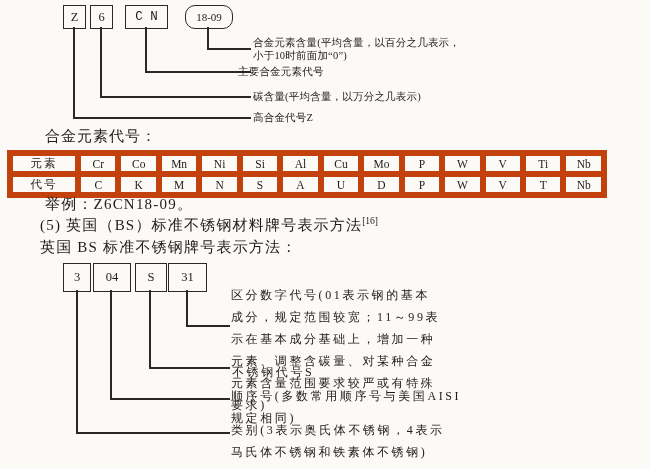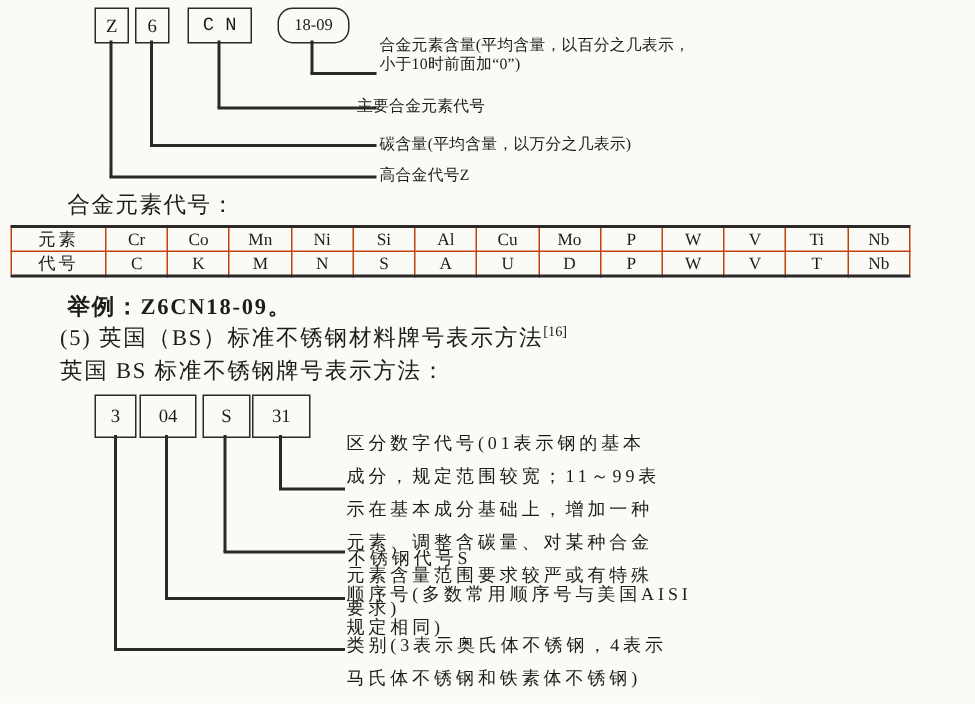--- a/index.html
+++ b/index.html
@@ -30,42 +30,42 @@
   .d1b2{left:125px;top:5px;width:41px;height:22px;font-family:Liberation Mono, monospace;}
   .d1b3{left:185px;top:5px;width:46px;height:22px;font-size:11px;border-radius:10px;}
   .d1v0{left:73px;top:27px;height:91px;}
   .d1v1{left:100px;top:27px;height:70px;}
   .d1v2{left:145px;top:27px;height:45px;}
   .d1v3{left:207px;top:27px;height:22px;}
   .d1h0{left:73px;top:117px;width:178px;}
   .d1h1{left:100px;top:96px;width:151px;}
   .d1h2{left:145px;top:71px;width:106px;}
   .d1h3{left:207px;top:48px;width:44px;}
-  .d1a0{left:253px;top:24px;width:215px;}
+  .d1a0{left:253px;top:36px;width:215px;}
   .d1a1{left:238px;top:65px;}
   .d1a2{left:253px;top:90px;}
   .d1a3{left:253px;top:111px;}
   
   .tbl-title{position:absolute;left:45px;top:127px;font-size:15px;letter-spacing:1px;}
   table.alloy{
     position:absolute;left:7px;top:150px;width:600px;
     border-collapse:collapse;table-layout:fixed;
     border-top:2.5px solid #2b2926;border-bottom:2.5px solid #2b2926;
     border-left:1px solid #2b2926;border-right:1px solid #2b2926;
   }
   table.alloy td{
-    border:1px solid #c2410c;
+    border:6px solid #c2410c;
     height:15px;padding:0;
     text-align:center;vertical-align:middle;
     font-size:11.5px;color:#1e1c1a;
   }
   table.alloy td.hd{width:62px;font-size:11.5px;letter-spacing:2px;}
   
   .bodyline{position:absolute;font-size:15px;letter-spacing:1.2px;}
-  .bl-ex1{left:45px;top:195px;font-weight:bold;}
+  .bl-ex1{left:45px;top:195px;}
   .bl-sec{left:40px;top:216px;}
   .bl-sub{left:40px;top:238px;}
   .bl-ex2{left:45px;top:447px;}
   .bl-sec sup{font-size:9.5px;letter-spacing:0;}
   
   .d2b0{left:63px;top:263px;width:26px;height:27px;}
   .d2b1{left:93px;top:263px;width:36px;height:27px;}
   .d2b2{left:135px;top:263px;width:30px;height:27px;}
   .d2b3{left:168px;top:263px;width:37px;height:27px;}
   .d2v0{left:76px;top:290px;height:143px;}

